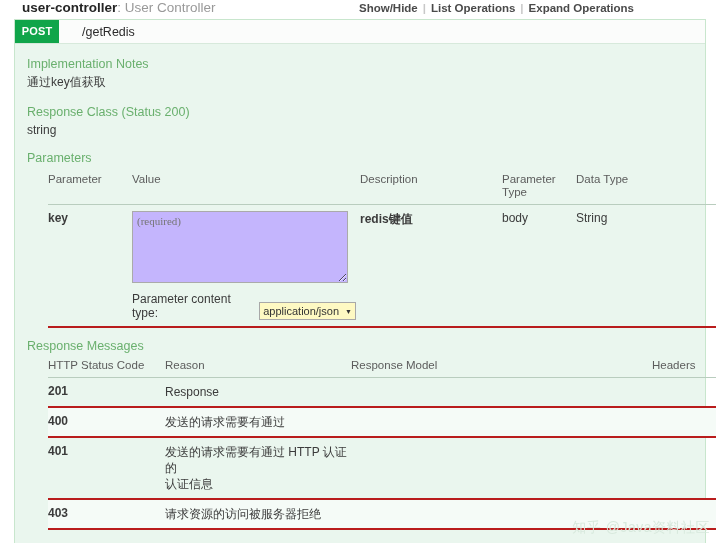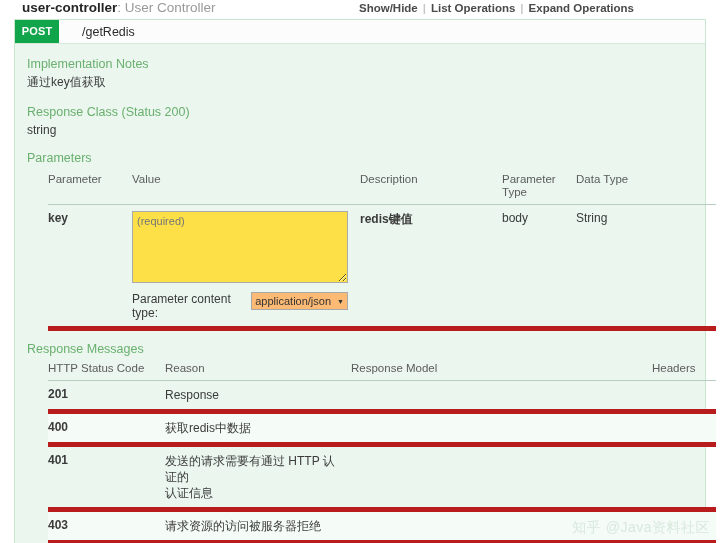--- a/index.html
+++ b/index.html
@@ -165,63 +165,63 @@
     text-align: left;
     font-weight: normal;
     color: #5c5c5c;
     font-size: 11.5px;
     line-height: 13px;
     padding: 4px 4px 5px 0;
     vertical-align: top;
     border-bottom: 1px solid #b9cdbe;
   }
   table.grid td {
-    padding: 6px 12px 6px 0;
+    padding: 6px 4px 6px 0;
     vertical-align: top;
     color: #3b3b3b;
-    border-bottom: 5px solid #b91c1c;
+    border-bottom: 2px solid #b91c1c;
   }
   td.bold, th.bold { font-weight: bold; }
 
   .params-head h4 { margin-bottom: 3px; }
 
   
   .col-param   { width: 80px; }
   .col-value   { width: 224px; }
   .col-desc    { width: 138px; }
   .col-ptype   { width: 70px; }
   .col-dtype   { width: auto; }
 
   .param-name { font-weight: bold; color: #2b2b2b; }
 
   textarea.param-box {
     width: 216px;
     height: 72px;
     border: 1px solid #aaaaaa;
-    background: #fde047;
-    font-family: Liberation Sans, sans-serif;
+    background: #c4b5fd;
+    font-family: Liberation Serif, serif;
     font-size: 11px;
     color: #555555;
     padding: 3px 4px;
     box-sizing: border-box;
     resize: both;
     outline: none;
     display: block;
   }
   .pct-row {
     margin-top: 9px;
     display: flex;
-    align-items: flex-start;
+    align-items: flex-end;
     font-size: 12px;
     color: #3b3b3b;
   }
   .pct-select {
     margin-left: 6px;
     border: 1px solid #a8a8a8;
-    background: #fdba74;
+    background: #fef9c3;
     font-size: 11px;
     color: #333333;
     padding: 0 3px;
     height: 16px;
     line-height: 15px;
     display: inline-flex;
     align-items: center;
     cursor: pointer;
   }
   .pct-select .caret { margin-left: 6px; font-size: 7px; }
@@ -346,21 +346,21 @@
           <td class="code">201</td>
           <td>
             <div class="reason-line">Response</div>
           </td>
           <td></td>
           <td class="right"></td>
         </tr>
         <tr class="alt">
           <td class="code">400</td>
           <td>
-            <div class="reason-line">获取redis中数据</div>
+            <div class="reason-line">发送的请求需要有通过</div>
           </td>
           <td></td>
           <td class="right"></td>
         </tr>
         <tr class="norm">
           <td class="code">401</td>
           <td>
             <div class="reason-line">发送的请求需要有通过 HTTP 认证的</div>
             <div class="reason-line">认证信息</div>
           </td>

